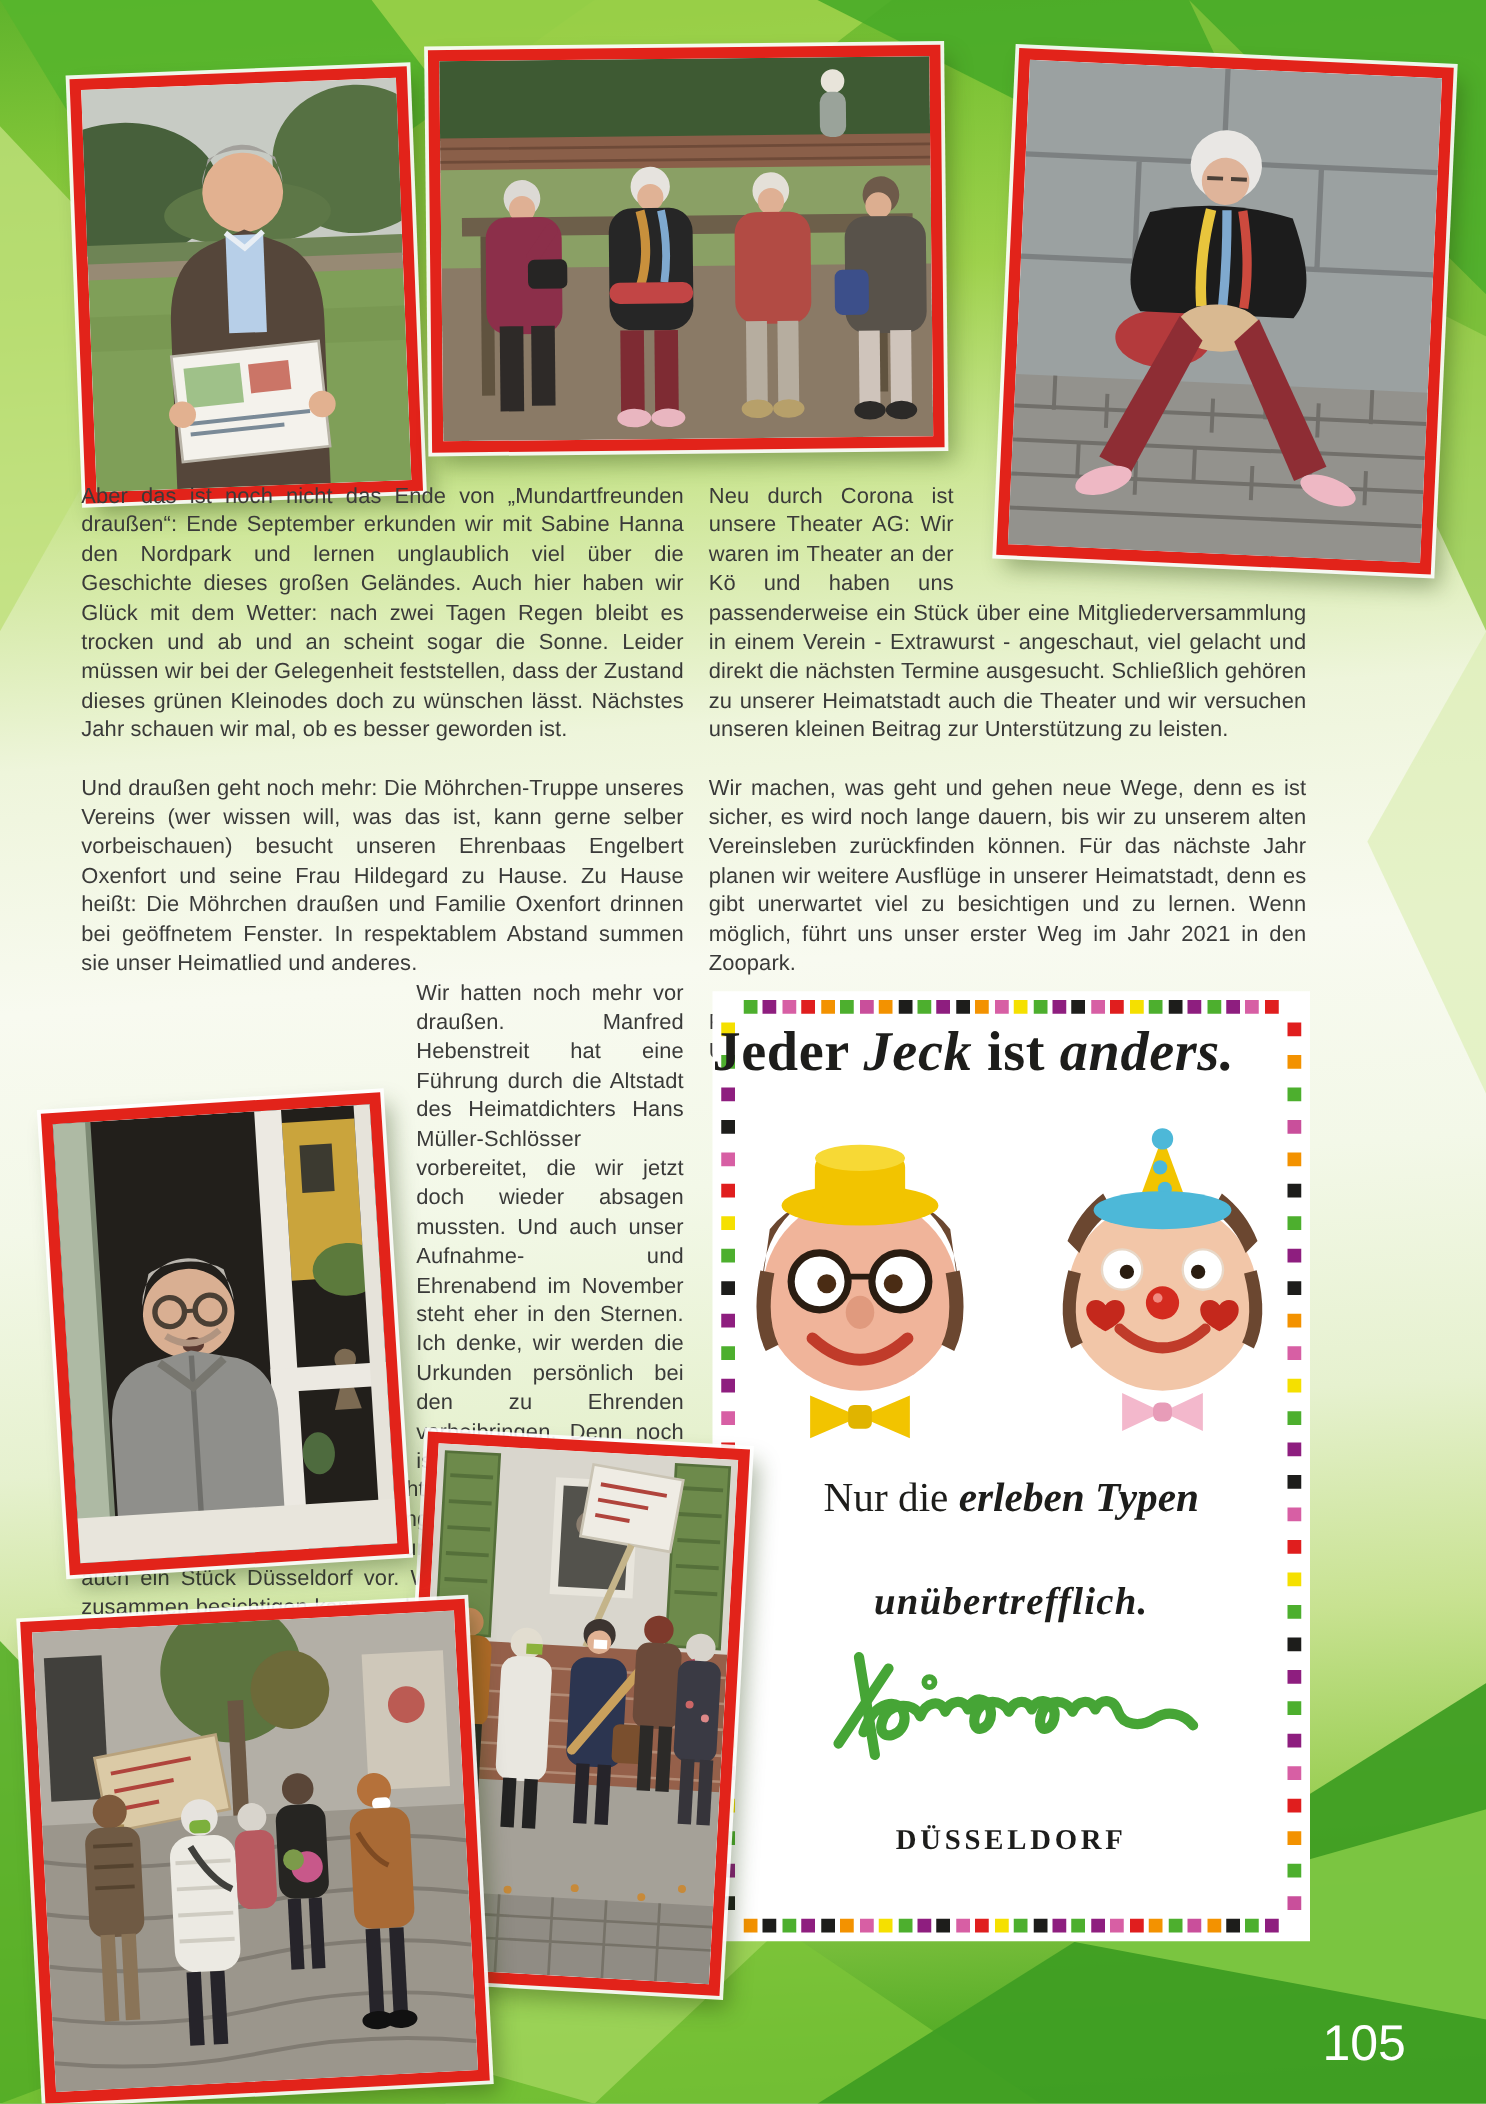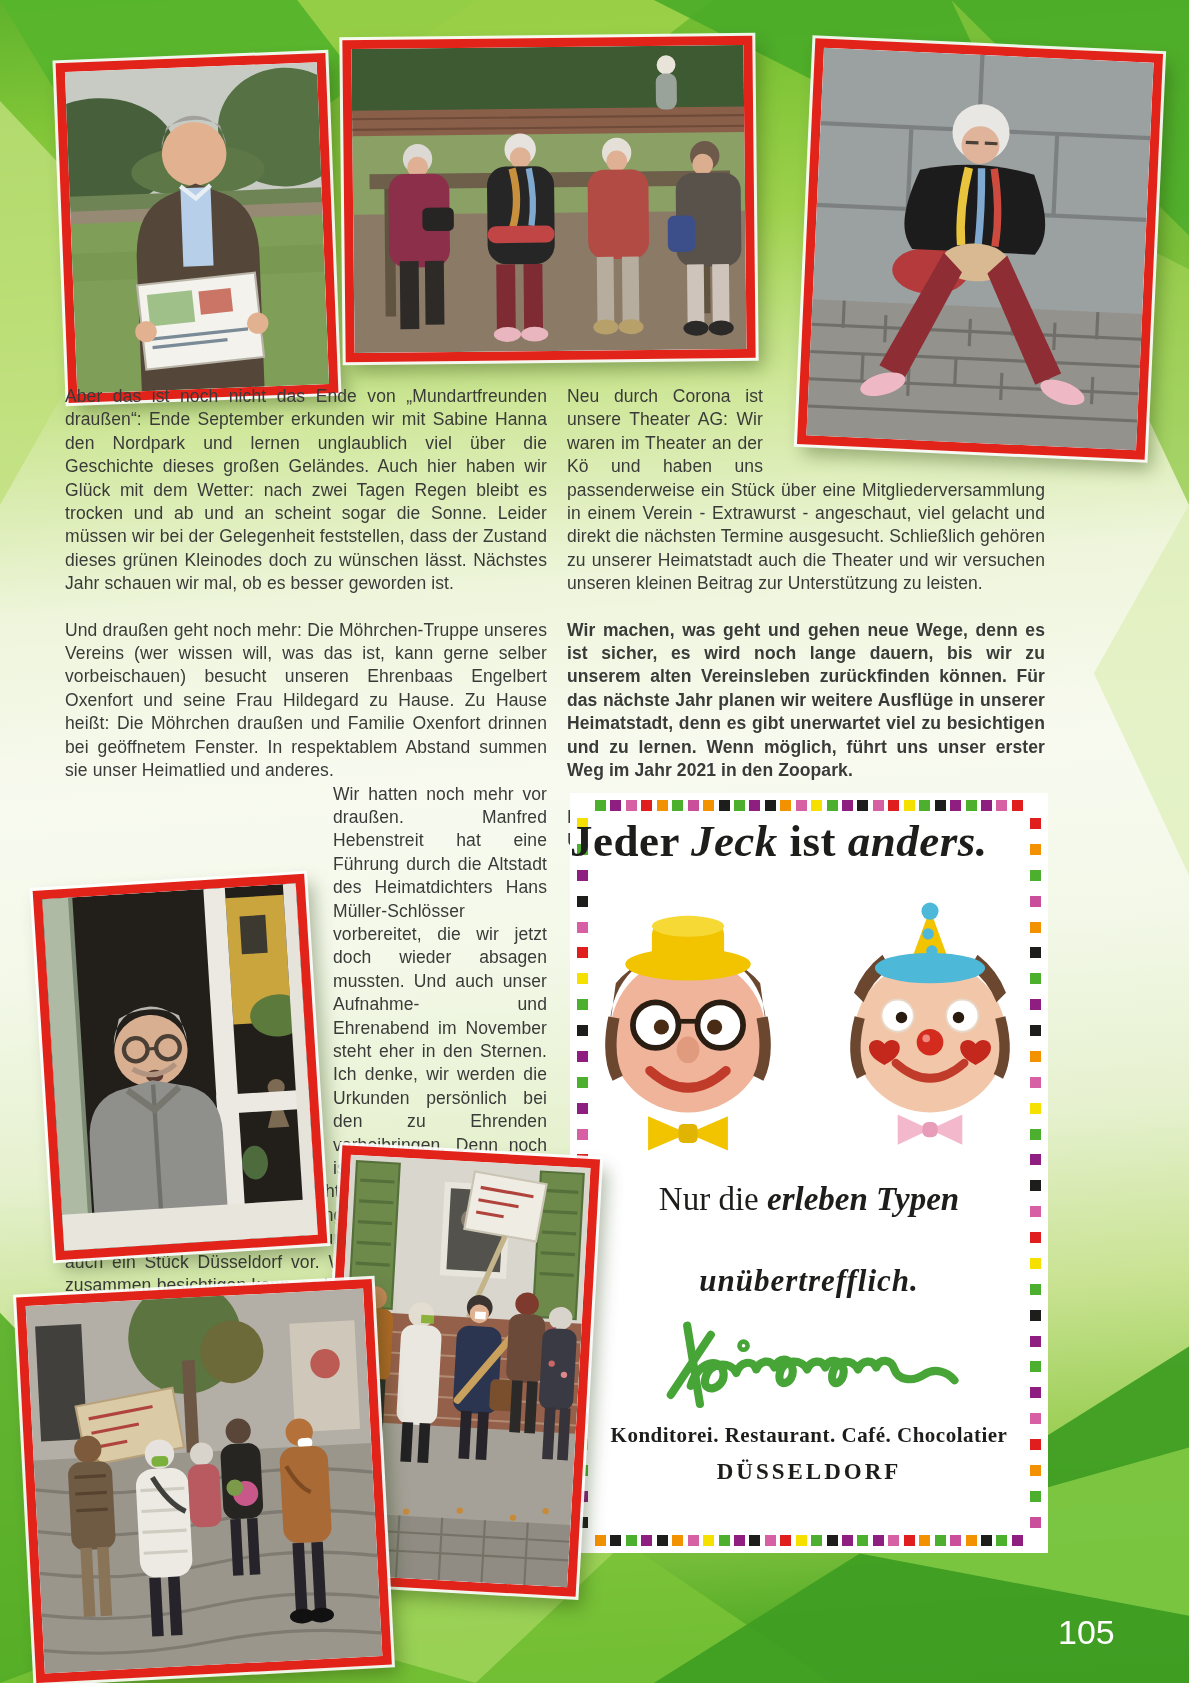--- a/index.html
+++ b/index.html
@@ -37,21 +37,21 @@
   .ad-line2{position:absolute;top:430px;left:0;right:0;text-align:center;font-size:31px;}
   .ad-line3{position:absolute;top:470px;left:0;right:0;text-align:center;font-size:31px;
     font-style:italic;font-weight:600;letter-spacing:1px;}
   .signature{position:absolute;top:520px;left:0;right:0;display:flex;justify-content:center;}
   .ad-services{position:absolute;top:630px;left:0;right:0;text-align:center;
     font-size:21px;font-weight:700;letter-spacing:.5px;}
   .ad-city{position:absolute;top:666px;left:0;right:0;text-align:center;
     font-size:23px;font-weight:700;letter-spacing:3px;}
   .ad-contact{position:absolute;top:708px;left:0;right:0;text-align:center;font-size:21px;}
   .sr{position:absolute;width:1px;height:1px;overflow:hidden;clip-path:inset(50%);}
-  .pagenum{position:absolute;left:1058px;top:1613px;color:#ffffff;font-size:34px;}
+  .pagenum{position:absolute;left:1058px;top:1613px;color:#ffffff;font-size:40px;}
 </style>
 </head>
 <body>
 
 <div class="page">
 
   <div class="tri">
     <div class="tri" style="clip-path:polygon(0% 0%,40% 0%,12% 14%);background:#57b52c;opacity:.9;"></div>
     <div class="tri" style="clip-path:polygon(25% 0%,60% 0%,38% 12%);background:#a4d44e;opacity:.8;"></div>
     <div class="tri" style="clip-path:polygon(55% 0%,100% 0%,100% 16%);background:#49ab28;opacity:.9;"></div>
@@ -302,21 +302,21 @@
   </div>
 
   <div class="col" style="left:65px;top:385px;">
     <p>Aber das ist noch nicht das Ende von „Mundartfreunden draußen“: Ende September erkunden wir mit Sabine Hanna den Nordpark und lernen unglaublich viel über die Geschichte dieses großen Geländes. Auch hier haben wir Glück mit dem Wetter: nach zwei Tagen Regen bleibt es trocken und ab und an scheint sogar die Sonne. Leider müssen wir bei der Gelegenheit feststellen, dass der Zustand dieses grünen Kleinodes doch zu wünschen lässt. Nächstes Jahr schauen wir mal, ob es besser geworden ist.</p>
     <p class="tight">Und draußen geht noch mehr: Die Möhrchen-Truppe unseres Vereins (wer wissen will, was das ist, kann gerne selber vorbeischauen) besucht unseren Ehrenbaas Engelbert Oxenfort und seine Frau Hildegard zu Hause. Zu Hause heißt: Die Möhrchen draußen und Familie Oxenfort drinnen bei geöffnetem Fenster. In respektablem Abstand summen sie unser Heimatlied und anderes.</p>
     <p class="tight"><span class="wrapL"></span><span>Wir hatten noch mehr vor draußen. Manfred Hebenstreit hat eine Führung durch die Altstadt des Heimatdichters Hans Müller-Schlösser vorbereitet, die wir jetzt doch wieder absagen mussten. Und auch unser Aufnahme- und Ehrenabend im November steht eher in den Sternen. Ich denke, wir werden die Urkunden persönlich bei den zu Ehrenden vorbeibringen. Denn noch ist für niemanden absehbar, wie es weitergeht. Wichtiger denn je ist für Vereine in diesen Zeiten die Verbindung zu den Mitgliedern zu stärken. Deshalb stellen wir in unserem Vereinsheft immer auch ein Stück Düsseldorf vor. Wenn man es schon nicht zusammen besichtigen kann, so kann man sich doch auf den Weg machen und den Nordpark und Hans Müller-Schlösser erleben.</span></p>
   </div>
 
   <div class="col" style="left:567px;top:385px;width:478px;">
     <p class="tight"><span class="wrapR"></span><span>Neu durch Corona ist unsere Theater AG: Wir waren im Theater an der Kö und haben uns passenderweise ein Stück über eine Mitgliederversammlung in einem Verein - Extrawurst - angeschaut, viel gelacht und direkt die nächsten Termine ausgesucht. Schließlich gehören zu unserer Heimatstadt auch die Theater und wir versuchen unseren kleinen Beitrag zur Unterstützung zu leisten.</span></p>
-    <p style="margin-top:23px;font-weight:bold;">Wir machen, was geht und gehen neue Wege, denn es ist sicher, es wird noch lange dauern, bis wir zu unserem alten Vereinsleben zurückfinden können. Für das nächste Jahr planen wir weitere Ausflüge in unserer Heimatstadt, denn es gibt unerwartet viel zu besichtigen und zu lernen. Wenn möglich, führt uns unser erster Weg im Jahr 2021 in den Zoopark.</p>
+    <p style="margin-top:23px;">Wir machen, was geht und gehen neue Wege, denn es ist sicher, es wird noch lange dauern, bis wir zu unserem alten Vereinsleben zurückfinden können. Für das nächste Jahr planen wir weitere Ausflüge in unserer Heimatstadt, denn es gibt unerwartet viel zu besichtigen und zu lernen. Wenn möglich, führt uns unser erster Weg im Jahr 2021 in den Zoopark.</p>
     <p class="tight signoff">Passt joot op Üch op,</p>
     <p class="signoff">Üre Jisela</p>
   </div>
 
   <div class="ad">
     <div class="dots dots-top">
         <i style="background: rgb(77, 175, 46);"></i>
         <i style="background: rgb(142, 30, 127);"></i>
         <i style="background: rgb(215, 95, 164);"></i>
         <i style="background: rgb(224, 30, 30);"></i>
@@ -488,18 +488,17 @@
       <svg width="330" height="100" viewBox="0 0 360 110">
         <g fill="none" stroke="#46a536" stroke-width="9" stroke-linecap="round" stroke-linejoin="round">
           <path d="M46 14L60 100"></path>
           <path d="M72 24L28 90"></path>
           <path d="M50 80C58 52 84 48 86 66C88 84 62 90 66 72C70 54 94 52 100 66C104 54 118 50 122 62C126 52 138 50 142 60C146 48 160 48 162 62C164 78 144 84 148 66C152 50 172 50 178 62C182 52 194 50 198 60C202 50 214 50 218 62C220 78 202 84 206 66C210 50 228 50 234 62C238 52 250 50 254 60C258 50 270 50 274 62C278 74 294 76 306 68C318 60 332 64 340 74"></path>
           <circle cx="108" cy="36" r="2.5"></circle>
         </g>
       </svg>
     </div>
 
-    <div class="ad-services">Konditorei. Restaurant. Café. Chocolatier</div>
     <div class="ad-city">DÜSSELDORF</div>
   </div>
 
   <div class="pagenum">105</div>
 </div>
 
 </body></html>

